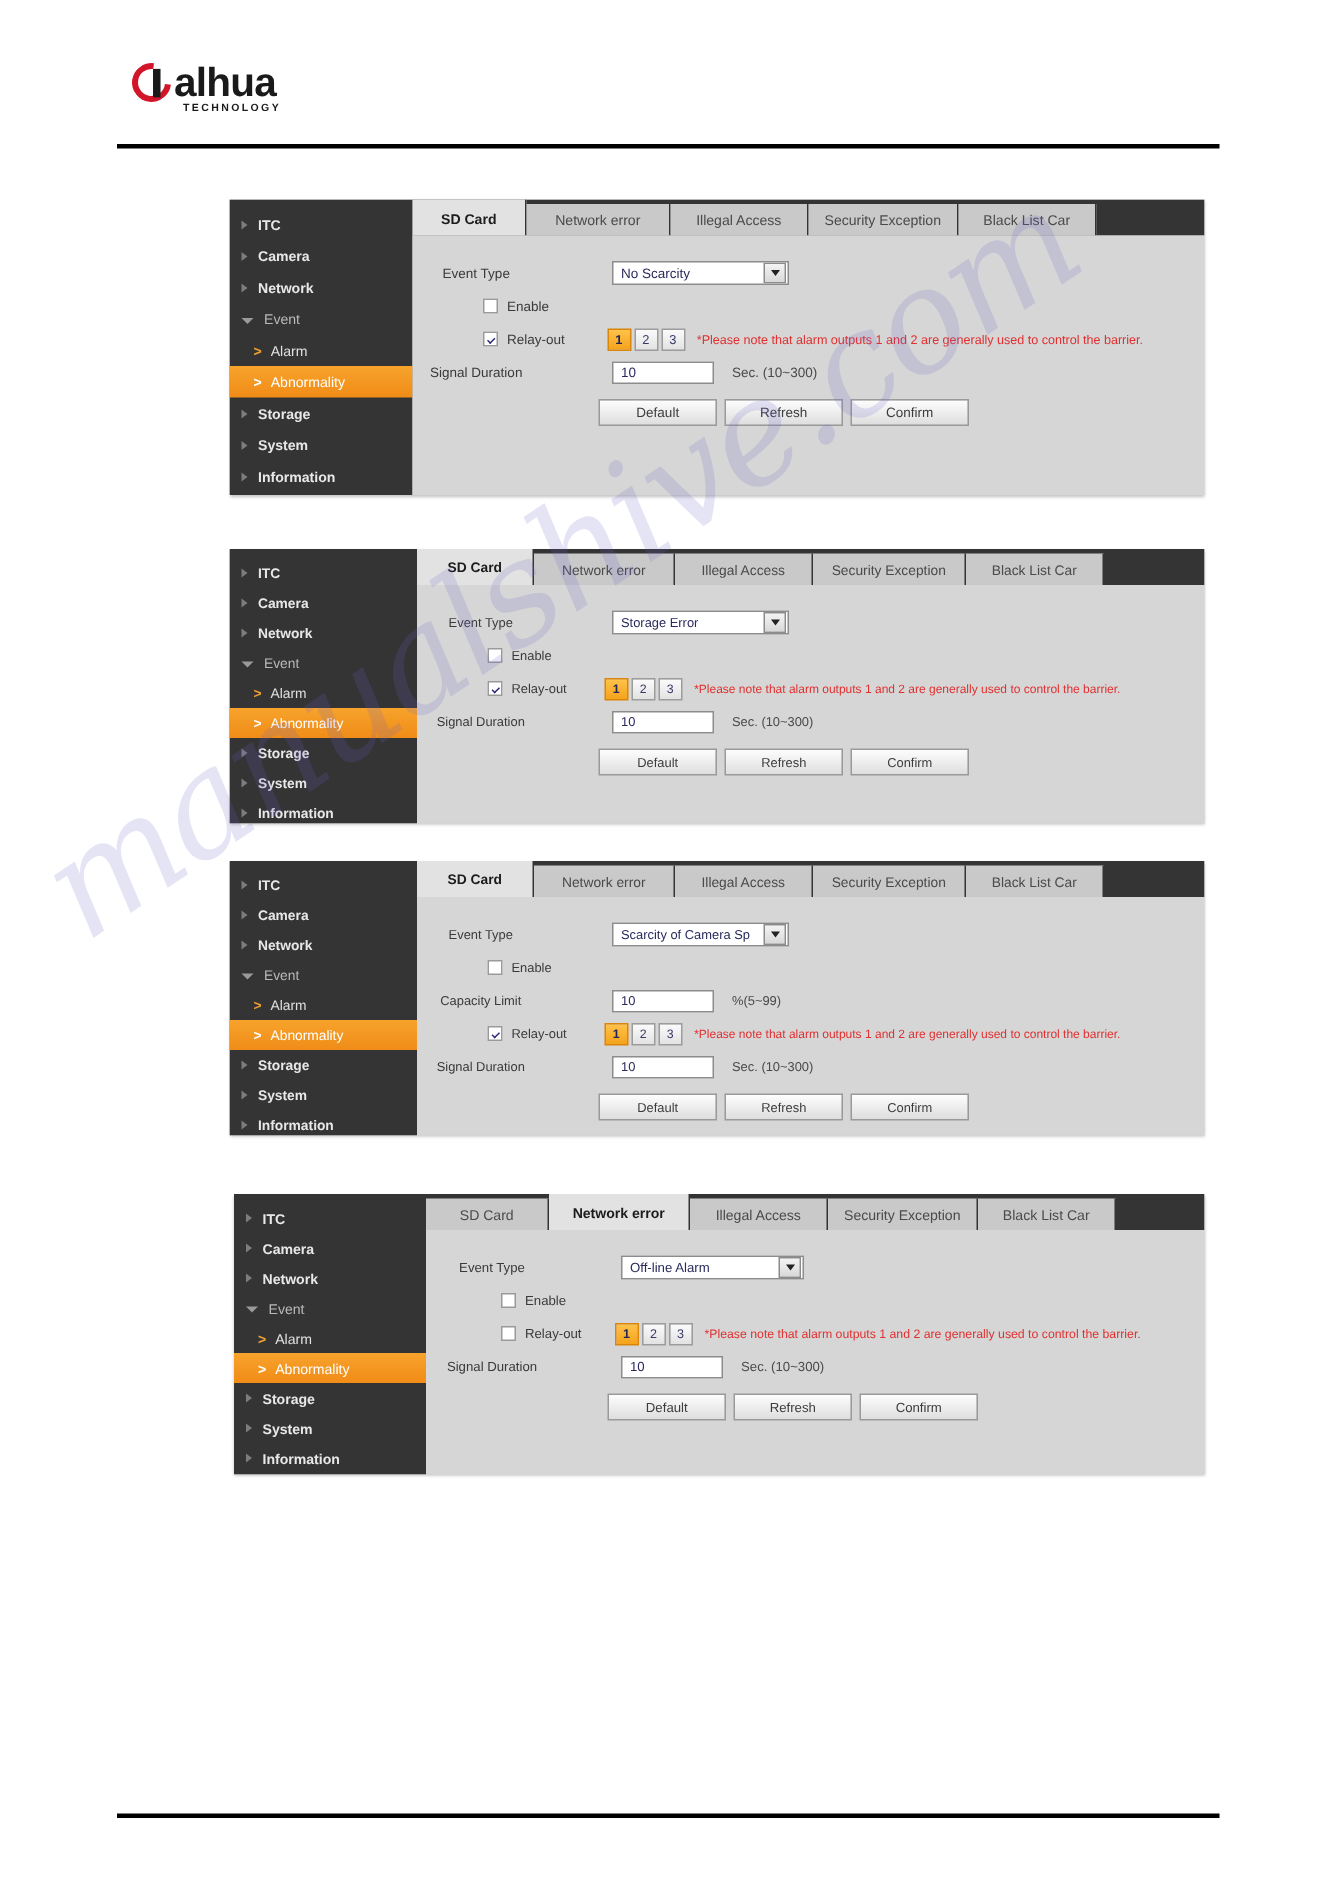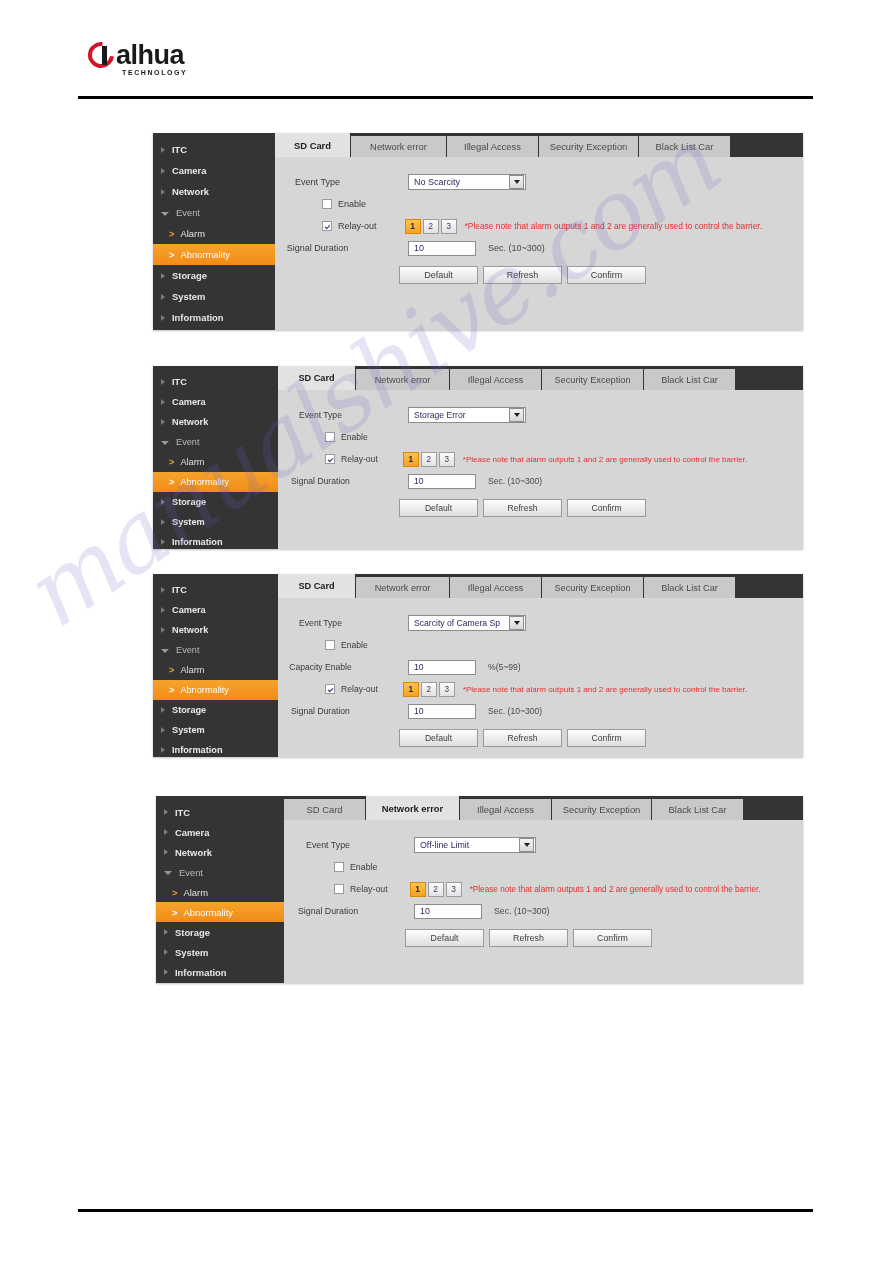--- a/index.html
+++ b/index.html
@@ -488,21 +488,21 @@
                 <span class="sarrow" style="width: 15px; height: 14px; margin-right: 1px;">
                   <i></i>
                 </span>
               </div>
             </div>
             <div class="frow" style="height: 22px; padding-left: 47px;">
               <span class="cbox" style="width: 10px; height: 10px;"></span>
               <span style="font-size: 8.6px; color: rgb(58, 58, 58); margin-left: 6px;">Enable</span>
             </div>
             <div class="frow" style="height: 22px;">
-              <div class="flabel" style="width: 95px; font-size: 8.6px; padding-right: 10px;">Capacity Enable</div>
+              <div class="flabel" style="width: 95px; font-size: 8.6px; padding-right: 10px;">Capacity Limit</div>
               <div class="tinput" style="margin-left: 35px; width: 68px; height: 15px; font-size: 8.6px;">
                 <span>10</span>
               </div>
               <span class="hint" style="font-size: 8.6px; margin-left: 12px;">%(5~99)</span>
             </div>
             <div class="frow" style="height: 22px; padding-left: 47px;">
               <span class="cbox checked" style="width: 10px; height: 10px;"></span>
               <span style="font-size: 8.6px; color: rgb(58, 58, 58); margin-left: 6px;">Relay-out</span>
               <div class="relaybtns" style="margin-left: 25px;">
                 <div class="rbtn on" style="width: 16px; height: 15px; font-size: 8.2px; margin-right: 2px;">1</div>
@@ -582,21 +582,21 @@
               <span>Security Exception</span>
             </div>
             <div class="tab" style="width: 92px; height: 21px; font-size: 9.4px;">
               <span>Black List Car</span>
             </div>
           </div>
           <div class="form" style="padding-top: 14px;">
             <div class="frow" style="height: 22px;">
               <div class="flabel" style="width: 98px; font-size: 8.8px; padding-right: 10px;">Event Type</div>
               <div class="select" style="margin-left: 32px; width: 122px; height: 16px; font-size: 8.8px;">
-                <span class="sv">Off-line Limit</span>
+                <span class="sv">Off-line Alarm</span>
                 <span class="sarrow" style="width: 15px; height: 14px; margin-right: 1px;">
                   <i></i>
                 </span>
               </div>
             </div>
             <div class="frow" style="height: 22px; padding-left: 50px;">
               <span class="cbox" style="width: 10px; height: 10px;"></span>
               <span style="font-size: 8.8px; color: rgb(58, 58, 58); margin-left: 6px;">Enable</span>
             </div>
             <div class="frow" style="height: 22px; padding-left: 50px;">

